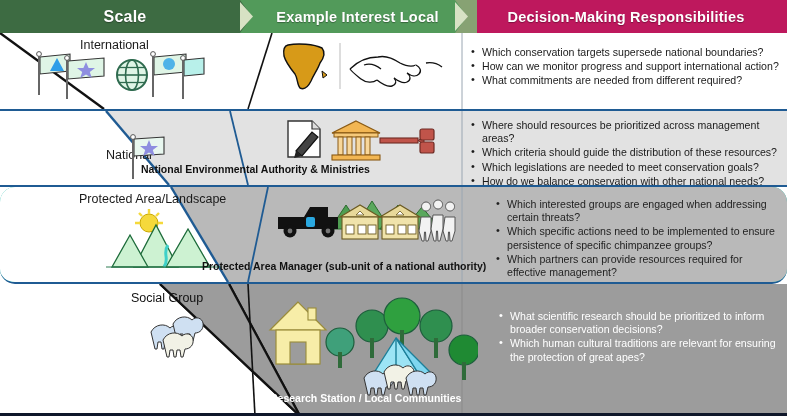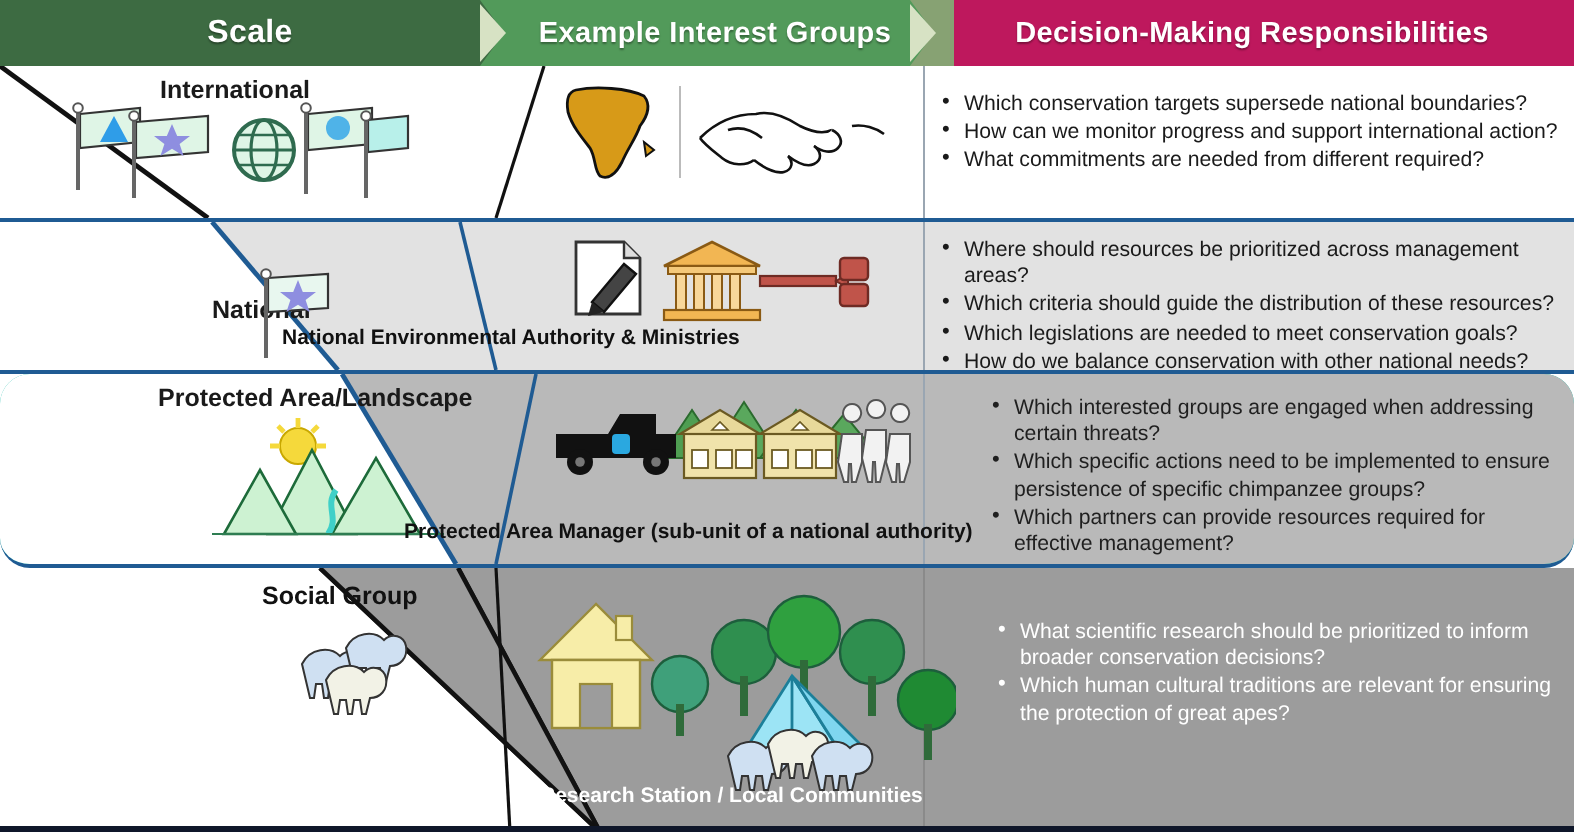--- a/index.html
+++ b/index.html
@@ -32,21 +32,21 @@
   .band.b1 { top:33px;  height:76px;  background:#ffffff; }
   .band.b2 { top:109px; height:78px;  background:#e2e2e2; border-top:2px solid #1f5b93; border-bottom:2px solid #1f5b93; }
   .band.b3 { top:187px; height:97px;  background:#14b8a6; border-bottom:2px solid #1f5b93;border-radius:15px; }
   .band.b4 { top:284px; height:132px; background:#9c9c9c; border-bottom:3px solid #0f172a; }
 
   
   .funnel { position:absolute; left:0; top:0; }
 
   
   .scale-label {
-    position:absolute; font-weight:bold; color:#1a1a1a; font-size:12.5px;
+    position:absolute; font-weight:normal; color:#1a1a1a; font-size:12.5px;
     white-space:nowrap;
   }
   .band.b4 .scale-label { color:#111; }
 
   
   .icons { position:absolute; }
   .caption {
     position:absolute; font-weight:bold; font-size:10.5px; color:#111; white-space:nowrap;
   }
   .caption.light { color:#ffffff; }
@@ -66,21 +66,21 @@
 </head>
 <body>
 
 <div id="root">
 
   <div class="header">
     <div class="hseg s1">
       <span>Scale</span>
     </div>
     <div class="hseg s2">
-      <span>Example Interest Groups</span>
+      <span>Example Interest Local</span>
     </div>
     <div class="hseg s3">
       <span>Decision-Making Responsibilities</span>
     </div>
     <svg class="harrow a1" viewBox="0 0 22 33">
       <polygon points="0,0 22,0 22,33 0,33 12,16.5" fill="#529a5a"></polygon>
       <polygon points="0,2 13,16.5 0,31" fill="#d7e2c4"></polygon>
     </svg>
     <svg class="harrow a2" viewBox="0 0 22 33">
       <polygon points="0,0 22,0 22,33 0,33 12,16.5" fill="#87a273"></polygon>

